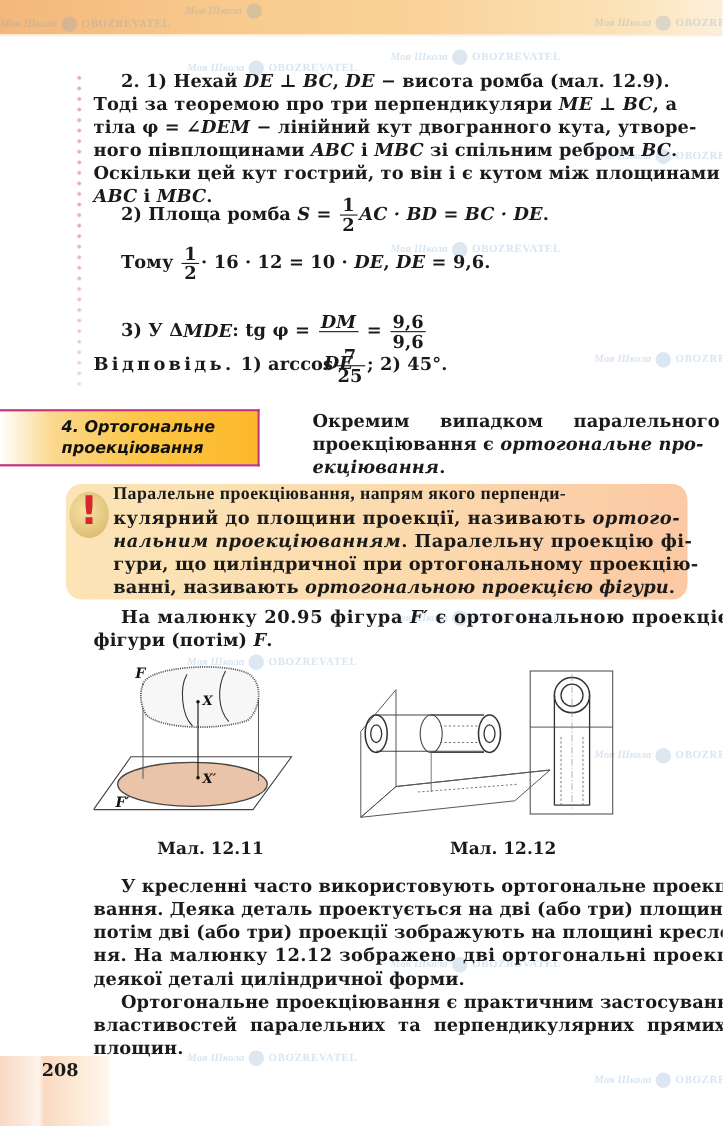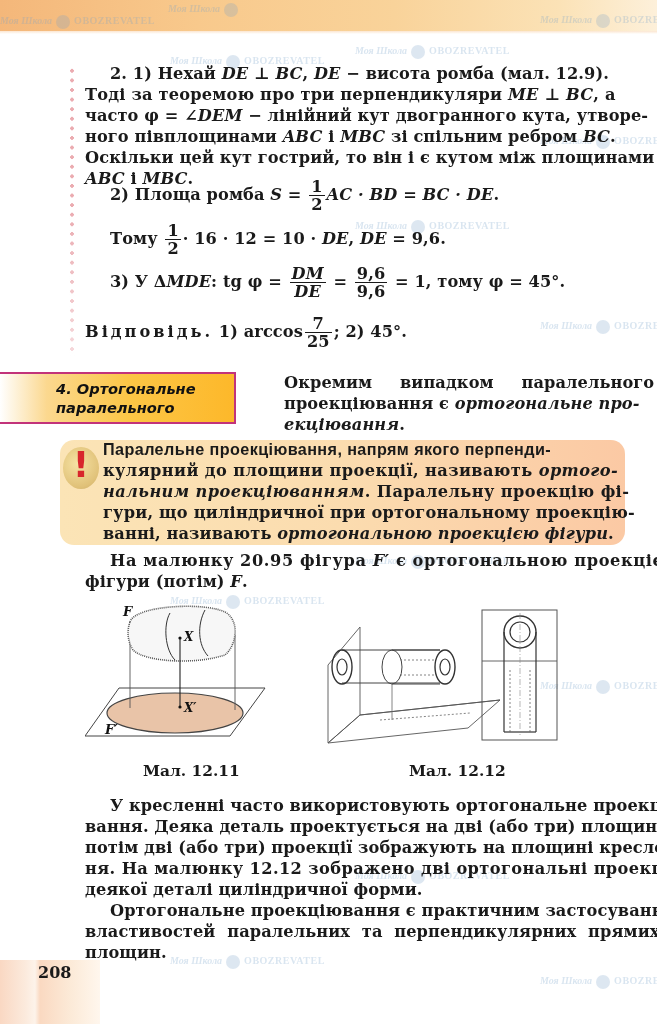--- a/index.html
+++ b/index.html
@@ -25,21 +25,21 @@
   }
   .dots::after{
     content:""; position:absolute; left:0; top:140px; width:6px; height:150px;
     background:linear-gradient(180deg,rgba(255,255,255,0),rgba(255,255,255,.55));
   }
   .txt {
     position:absolute; font-size:16.2px; line-height:19.4px; font-weight:bold;
     letter-spacing:0.1px; white-space:nowrap;
   }
   .it { font-style:italic;margin-top:48px; }
-  .mi { font-style:italic; font-weight:bold; }
+  .mi { font-style:italic; font-weight:bold;margin-top:19px; }
   .frac { display:inline-block; vertical-align:middle; text-align:center; margin:0 2px; line-height:17px; }
   .frac .num { display:block; border-bottom:1.3px solid #1a1a1a; padding:0 2px; }
   .frac .den { display:block; padding:0 2px; }
   .section-label {
     position:absolute; left:0; top:372px; width:236px; height:52px;
     background:linear-gradient(90deg,rgba(253,236,200,0) 0%,#fbd88f 20%,#fcc646 55%,#fdb82a 100%);
     border:2px solid #c2337a; border-left:none;
     box-sizing:border-box;
   }
   .section-label .inner {
@@ -100,71 +100,71 @@
 
 <div class="dots"></div>
 
 <div class="txt" style="left:110px;top:64px">
   <span>2. 1) Нехай </span><span class="mi">DE</span><span> ⊥ </span><span class="mi">BC</span><span>, </span><span class="mi">DE</span><span> − висота ромба (мал. 12.9).</span>
 </div>
 <div class="txt" style="left:85px;top:85px;letter-spacing:0.2px">
   <span>Тоді за теоремою про три перпендикуляри </span><span class="mi">ME</span><span> ⊥ </span><span class="mi">BC</span><span>, а</span>
 </div>
 <div class="txt" style="left:85px;top:106px">
-  <span>часто φ = ∠</span><span class="mi">DEM</span><span> − лінійний кут двогранного кута, утворе-</span>
+  <span>тіла φ = ∠</span><span class="mi">DEM</span><span> − лінійний кут двогранного кута, утворе-</span>
 </div>
 <div class="txt" style="left:85px;top:127px">
   <span>ного півплощинами </span><span class="mi">ABC</span><span> і </span><span class="mi">MBC</span><span> зі спільним ребром </span><span class="mi">BC</span><span>.</span>
 </div>
 <div class="txt" style="left:85px;top:148px">
   <span>Оскільки цей кут гострий, то він і є кутом між площинами</span>
 </div>
 <div class="txt" style="left:85px;top:169px">
   <span class="mi">ABC</span><span> і </span><span class="mi">MBC</span><span>.</span>
 </div>
 
 <div class="txt" style="left:110px;top:178px">
   <span>2) Площа ромба </span><span class="mi">S</span><span> = </span><span class="frac"><span class="num">1</span><span class="den">2</span></span><span class="mi">AC · BD</span><span> = </span><span class="mi">BC · DE</span><span>.</span>
 </div>
 
 <div class="txt" style="left:110px;top:222px">
   <span>Тому </span><span class="frac"><span class="num">1</span><span class="den">2</span></span><span>· 16 · 12 = 10 · </span><span class="mi">DE</span><span>, </span><span class="mi">DE</span><span> = 9,6.</span>
 </div>
 
 <div class="txt" style="left:110px;top:265px">
-  <span>3) У Δ</span><span class="mi">MDE</span><span>:  tg φ = </span><span class="frac"><span class="num mi">DM</span><span class="den mi">DE</span></span><span> = </span><span class="frac"><span class="num">9,6</span><span class="den">9,6</span></span><span> = 1, тому φ = 45°.</span>
+  <span>3) У Δ</span><span class="mi">MDE</span><span>:  tg φ = </span><span class="frac"><span class="num mi">DM</span><span class="den mi">DE</span></span><span> = </span><span class="frac"><span class="num">9,6</span><span class="den">9,6</span></span>
 </div>
 
 <div class="txt" style="left:85px;top:315px">
   <span style="letter-spacing:3px">Відповідь.</span><span> 1) arccos</span><span class="frac"><span class="num">7</span><span class="den">25</span></span><span>; 2) 45°.</span>
 </div>
 
 <div class="section-label">
   <div class="inner">
     <div>4. Ортогональне</div>
-    <div>паралельного</div>
+    <div>проекціювання</div>
   </div>
 </div>
 
 <div class="txt" style="left:284px;top:373px;width:312px;word-spacing:22px">
   <span>Окремим випадком паралельного</span>
 </div>
 <div class="txt" style="left:284px;top:394px">
   <span>проекціювання є </span><span class="it">ортогональне про-</span>
 </div>
 <div class="txt" style="left:284px;top:415px">
   <span class="it">екціювання</span><span>.</span>
 </div>
 
 <div class="defbox"></div>
 <div class="excl">
     <span>!</span>
   </div>
 
-<div class="txt" style="left:103px;top:440px;font-family:Liberation Sans, sans-serif;letter-spacing:0.4px">
+<div class="txt" style="left:103px;top:440px;font-family:Liberation Serif, serif;letter-spacing:0.4px">
   <span>Паралельне проекціювання, напрям якого перпенди-</span>
 </div>
 <div class="txt" style="left:103px;top:461px;letter-spacing:0.4px">
   <span>кулярний до площини проекції, називають </span><span class="it">ортого-</span>
 </div>
 <div class="txt" style="left:103px;top:482px;letter-spacing:0.4px">
   <span class="it">нальним проекціюванням</span><span>. Паралельну проекцію фі-</span>
 </div>
 <div class="txt" style="left:103px;top:503px;letter-spacing:0.2px">
   <span>гури, що циліндричної при ортогональному проекцію-</span>

